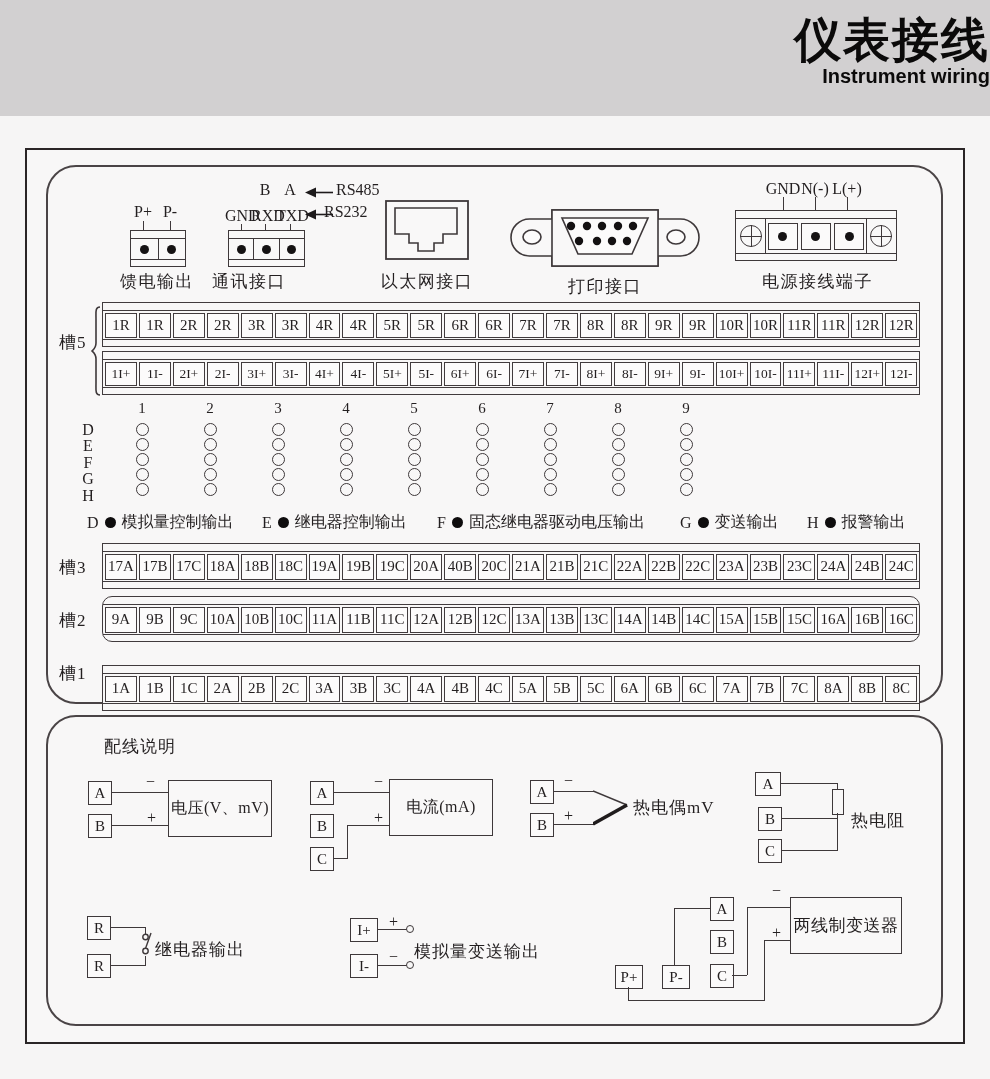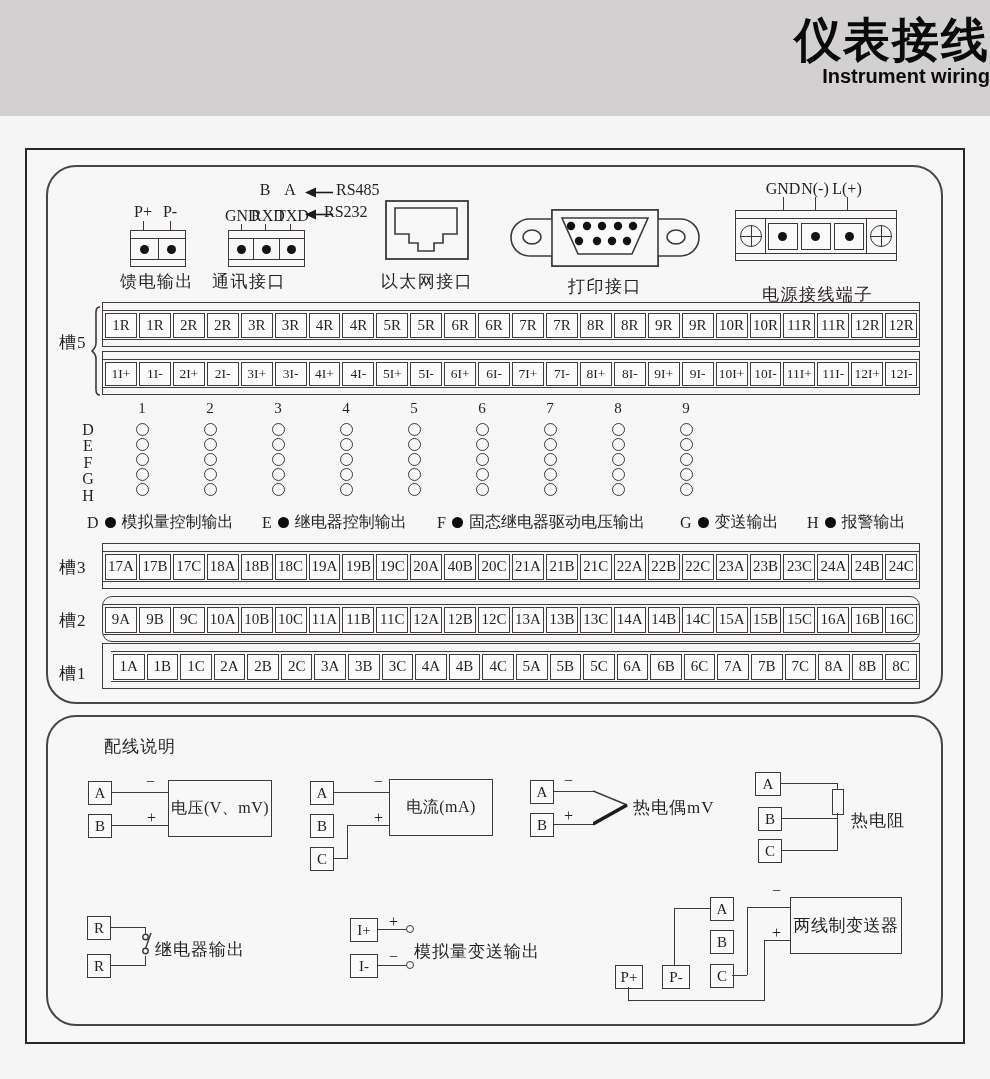--- a/index.html
+++ b/index.html
@@ -190,21 +190,21 @@
               </div>
           <div class="pw-cell">
                 <span class="bdot"></span>
               </div>
           <div class="pw-screw r">
                 <span class="screw"></span>
               </div>
         </div>
         <div class="pw-bot"></div>
       </div>
-      <span class="caption" style="left:707px;top:116px;width:125px;">电源接线端子</span>
+      <span class="caption" style="left:707px;top:103px;width:125px;">电源接线端子</span>
     </div>
 
     <span class="slot-label" style="top:164px;">槽5</span>
     <span style="position:absolute;left:42px;top:139px;">
       <svg width="12" height="90" viewBox="0 0 12 90">
             <path d="M10 1 C5 1 6 6 6 13 L6 37 C6 42 3 44 2 45 C3 46 6 48 6 53 L6 77 C6 84 5 89 10 89" fill="none" stroke="#3e383a" stroke-width="1.6"></path>
           </svg>
     </span>
     <div class="slot-strip" style="top:135px;height:45px;">
       <div class="ss-top"></div>
@@ -431,21 +431,21 @@
             <span class="cell">15A</span>
             <span class="cell">15B</span>
             <span class="cell">15C</span>
             <span class="cell">16A</span>
             <span class="cell">16B</span>
             <span class="cell">16C</span>
           </div>
       <div class="ss-bot"></div>
     </div>
     <span class="slot-label" style="top:495px;">槽1</span>
-    <div class="slot-strip" style="top:476px;height:46px;padding-left:8px;">
+    <div class="slot-strip" style="top:498px;height:46px;">
       <div class="ss-top"></div>
       <div class="ss-cells">
             <span class="cell">1A</span>
             <span class="cell">1B</span>
             <span class="cell">1C</span>
             <span class="cell">2A</span>
             <span class="cell">2B</span>
             <span class="cell">2C</span>
             <span class="cell">3A</span>
             <span class="cell">3B</span>

